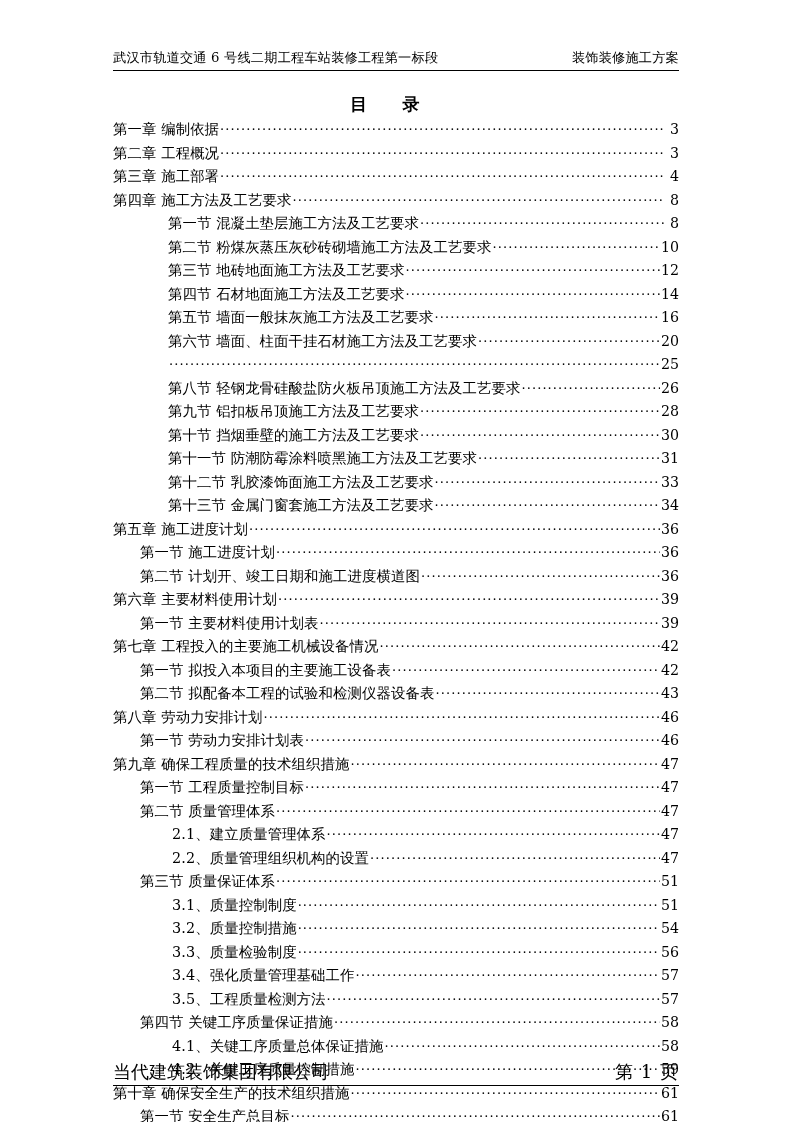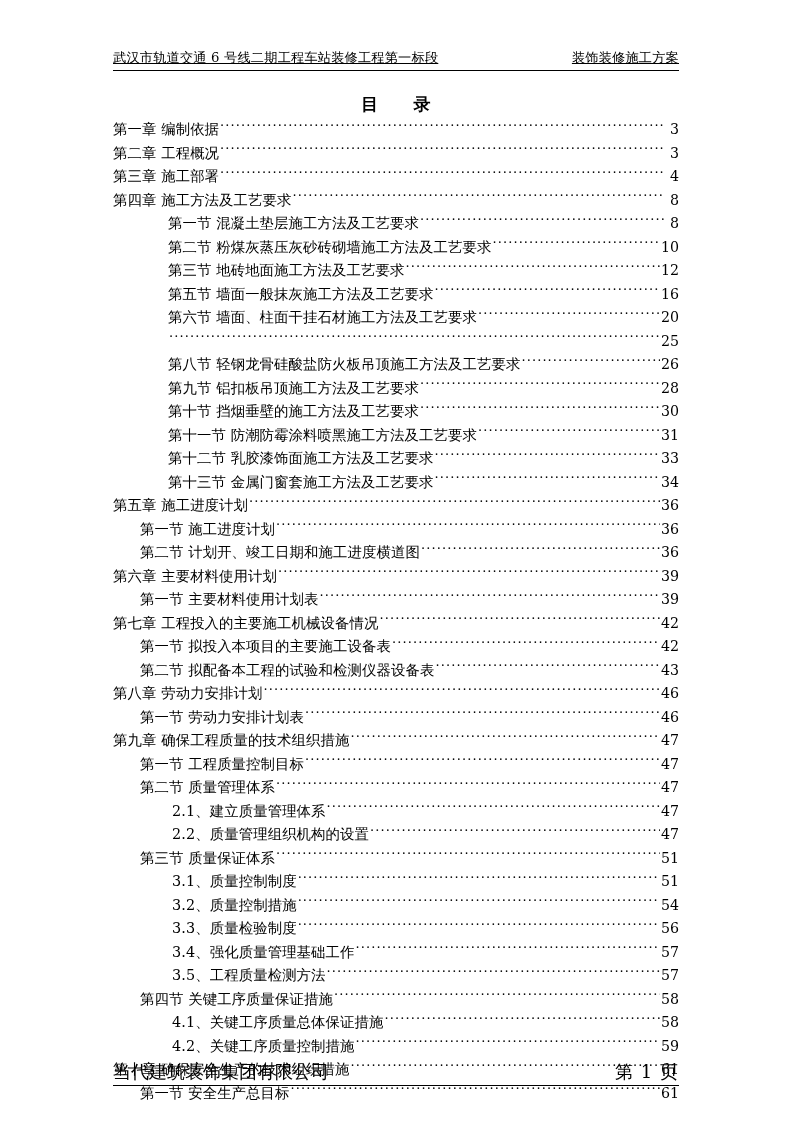--- a/index.html
+++ b/index.html
@@ -27,48 +27,47 @@
     top: 49px;
     width: 566px;
     display: flex;
     justify-content: space-between;
     align-items: baseline;
     font-size: 13.2px;
     line-height: 18px;
     border-bottom: 1.6px solid #000;
     padding-bottom: 3px;
     letter-spacing: 0.2px;
-    text-decoration: underline;
   }
   .doc-header .hdr-left  { white-space: nowrap; }
   .doc-header .hdr-right { white-space: nowrap; text-align: right; }
 
   
   .toc-title {
     position: absolute;
-    left: 113px;
+    left: 102px;
     top: 92px;
     width: 566px;
     text-align: center;
     font-size: 17px;
     font-weight: bold;
     letter-spacing: 0.4px;
     line-height: 24px;
   }
 
   
   .toc {
     position: absolute;
     left: 113px;
     top: 118px;
     width: 566px;
   }
   .toc-row {
     display: flex;
-    align-items: flex-start;
+    align-items: center;
     font-size: 14.4px;
     line-height: 23.5px;
     height: 23.5px;
     white-space: nowrap;
     overflow: hidden;
   }
   .toc-row .label {
     flex: 0 0 auto;
     letter-spacing: 0.1px;
   }
@@ -162,20 +161,25 @@
         <span class="label">第二节  粉煤灰蒸压灰砂砖砌墙施工方法及工艺要求</span>
         <span class="leader"></span>
         <span class="pageno">10</span>
       </div>
       <div class="toc-row lvl-2a">
         <span class="label">第三节  地砖地面施工方法及工艺要求</span>
         <span class="leader"></span>
         <span class="pageno">12</span>
       </div>
       <div class="toc-row lvl-2a">
+        <span class="label">第四节  石材地面施工方法及工艺要求</span>
+        <span class="leader"></span>
+        <span class="pageno">14</span>
+      </div>
+      <div class="toc-row lvl-2a">
         <span class="label">第五节  墙面一般抹灰施工方法及工艺要求</span>
         <span class="leader"></span>
         <span class="pageno">16</span>
       </div>
       <div class="toc-row lvl-2a">
         <span class="label">第六节  墙面、柱面干挂石材施工方法及工艺要求</span>
         <span class="leader"></span>
         <span class="pageno">20</span>
       </div>
       <div class="toc-row lvl-2a">

